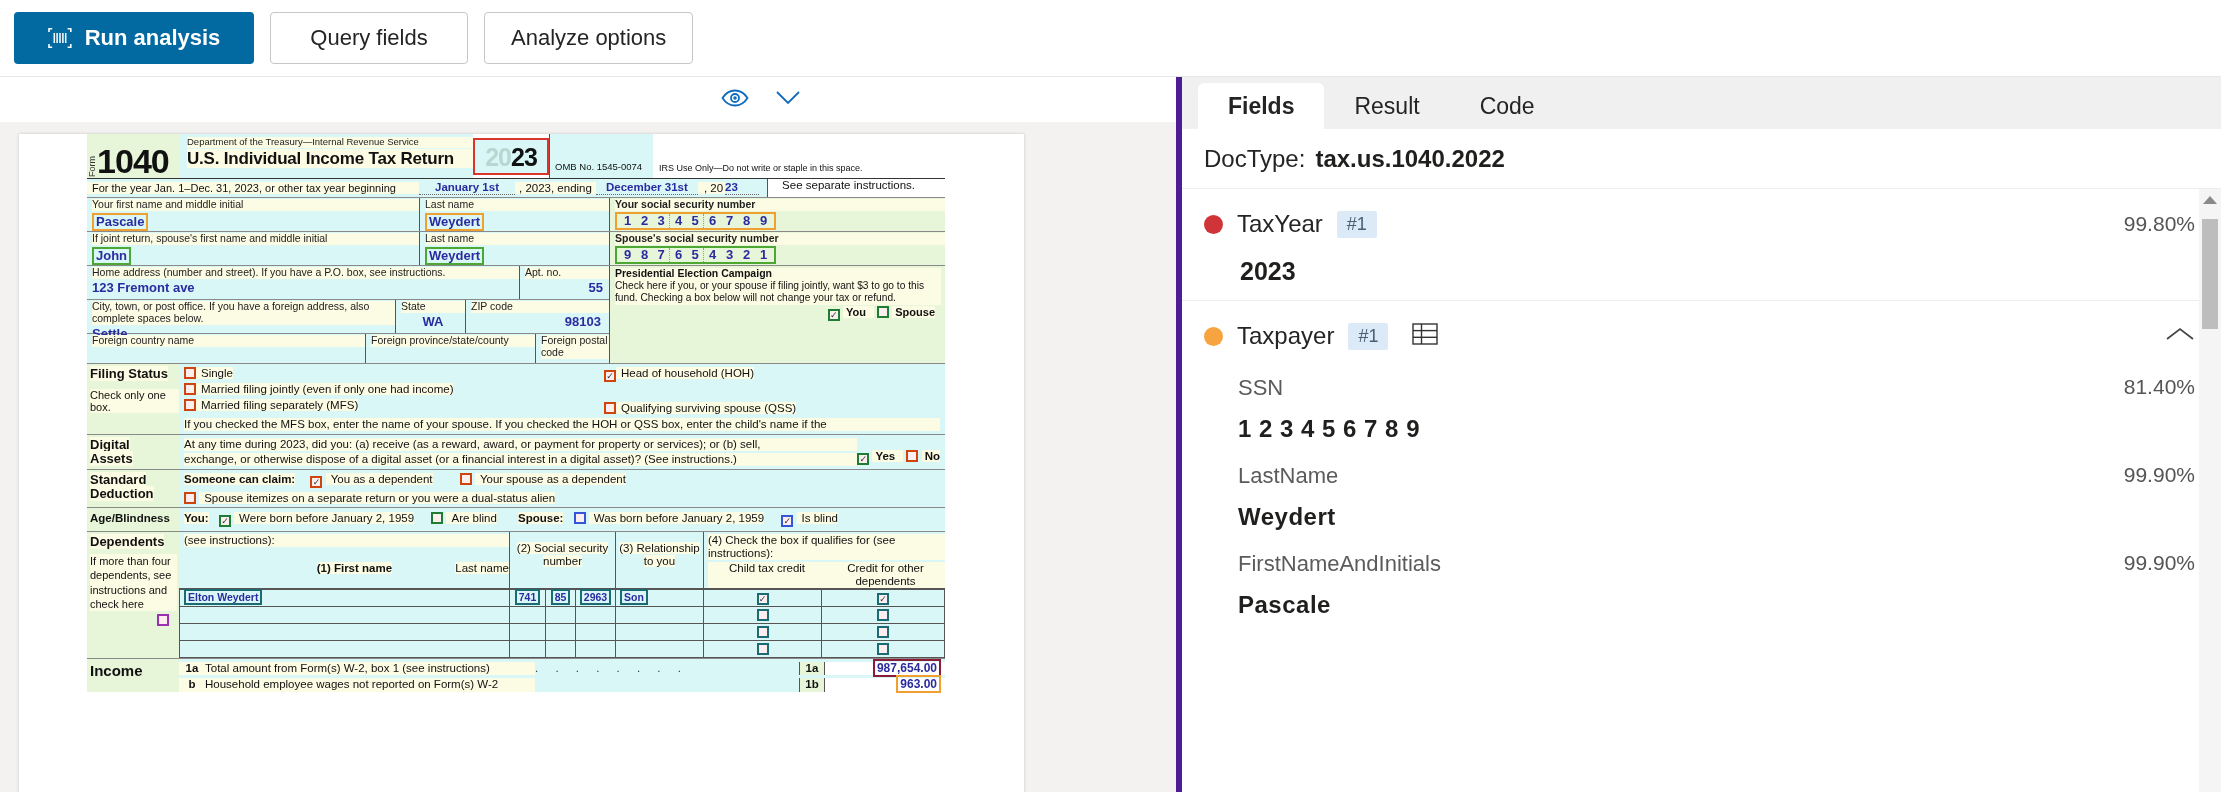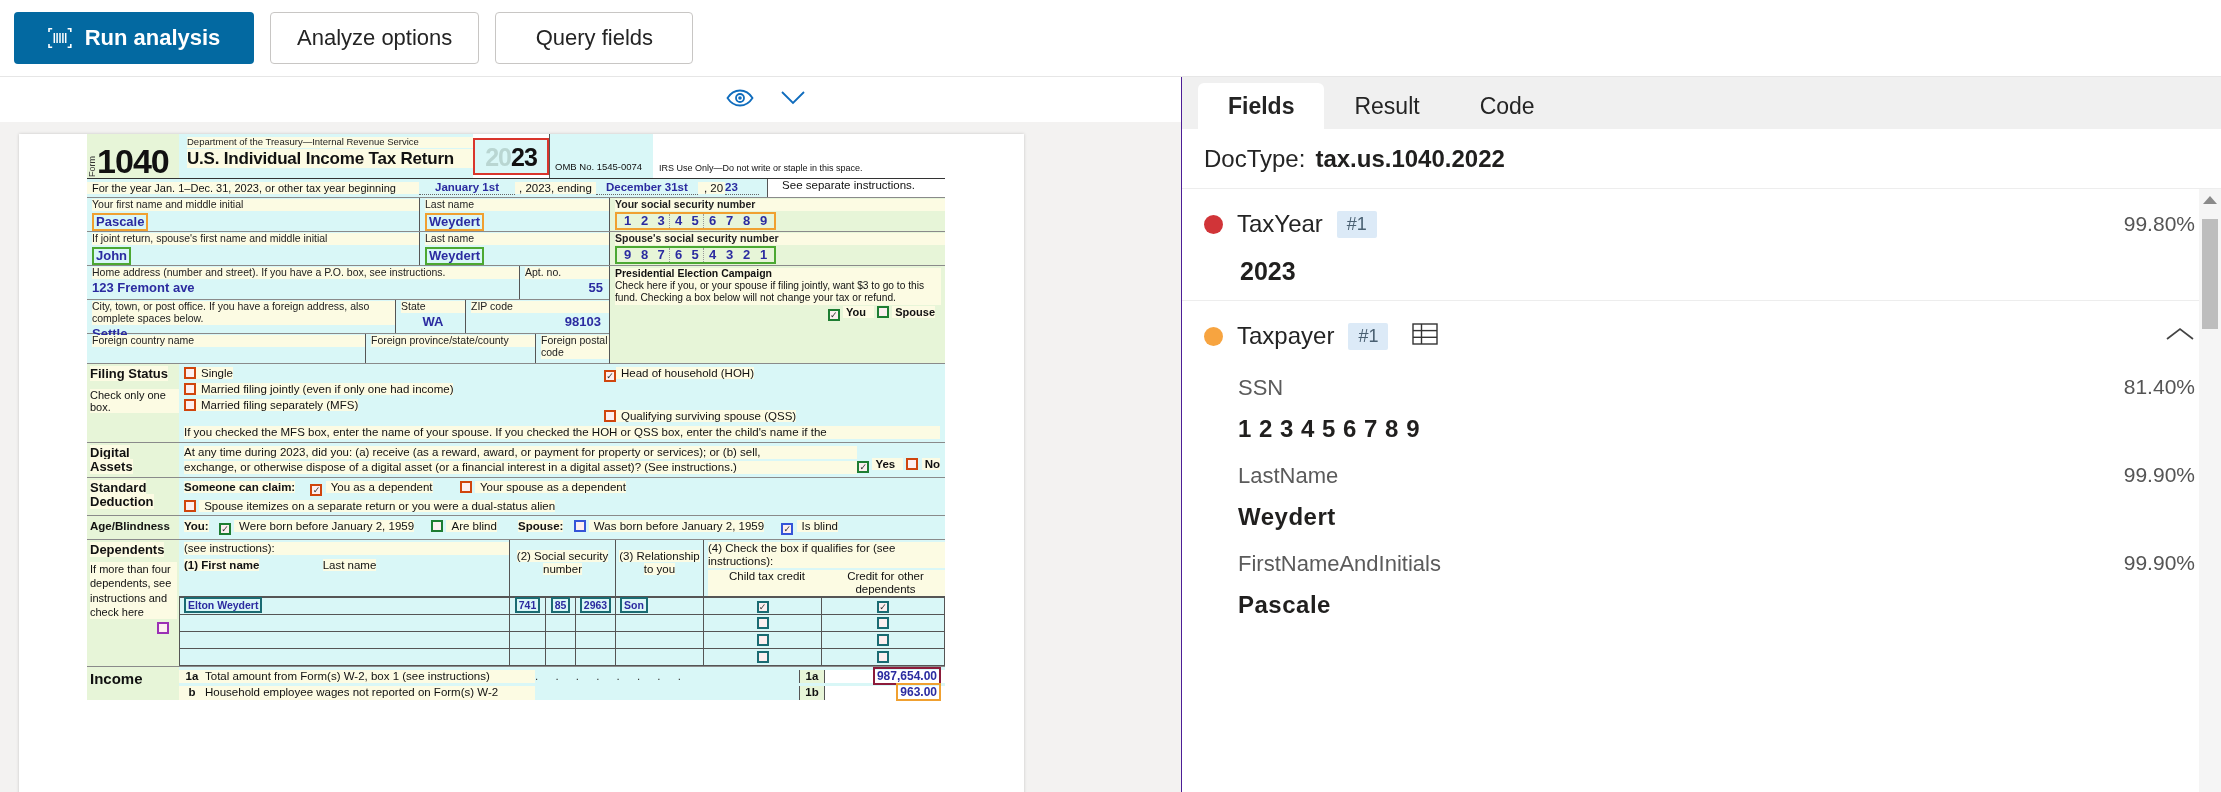--- a/index.html
+++ b/index.html
@@ -26,21 +26,21 @@
   .btn.primary{ background:#0369a1; color:#fff; font-weight:700; min-width:240px;}
   .btn.secondary{ background:#fff; color:#242424; border:1px solid #c8c6c4; font-weight:400; min-width:198px;}
   .scan-icon{ display:inline-block; width:24px; height:22px; position:relative; }
   .scan-icon svg{ display:block; }
   
   #main{ display:flex; height:715px; }
   
   #viewer{
     width:1182px; height:100%;
     background:#ffffff; position:relative;
-    border-right:1px solid #4c1d95;
+    border-right:6px solid #4c1d95;
     overflow:hidden;
   }
   #viewer-toolbar{
     position:absolute; left:0; top:0; width:100%; height:45px;
     display:flex; align-items:center; justify-content:flex-end;
     padding-right:375px; gap:26px;
     background:#fff;
   }
   .eye-icon, .chev-icon{ color:#0f6cbd; cursor:pointer; display:block;}
   #page-area{
@@ -148,24 +148,24 @@
       <svg width="24" height="22" viewBox="0 0 24 22">
           <g fill="none" stroke="#fff" stroke-width="1.6">
         <path d="M1 5V1.8h3.2M22.8 5V1.8h-3.2M1 17v3.2h3.2M22.8 17v3.2h-3.2"></path>
         <path d="M6.3 6v10M9.1 6v10M12 6v10M14.9 6v10M17.7 6v10" stroke-width="1.5"></path>
       </g>
         </svg>
     </span>
     <span>Run analysis</span>
   </div>
   <div class="btn secondary">
-    <span>Analyze options</span>
+    <span>Query fields</span>
   </div>
   <div class="btn secondary">
-    <span>Query fields</span>
+    <span>Analyze options</span>
   </div>
 </div>
 
 <div id="main">
 
   <div id="viewer">
 
     <div id="viewer-toolbar">
       <span class="eye-icon">
         <svg width="28" height="18" viewBox="0 0 28 18">
@@ -328,21 +328,21 @@
             </div>
             <div class="body">
               <div style="display:flex;">
                 <div style="width:420px;">
                   <div><span class="cb o"></span><span class="hl" style="padding-left:5px;">Single</span></div>
                   <div style="margin-top:3px;"><span class="cb o"></span><span class="hl" style="padding-left:5px;">Married filing jointly (even if only one had income)</span></div>
                   <div style="margin-top:3px;"><span class="cb o"></span><span class="hl" style="padding-left:5px;">Married filing separately (MFS)</span></div>
                 </div>
                 <div style="flex:1;">
                   <div><span class="cb o on"></span><span class="hl" style="padding-left:5px;">Head of household (HOH)</span></div>
-                  <div style="margin-top:28px;"><span class="cb o"></span><span class="hl" style="padding-left:5px;">Qualifying surviving spouse (QSS)</span></div>
+                  <div style="margin-top:20px;"><span class="cb o"></span><span class="hl" style="padding-left:5px;">Qualifying surviving spouse (QSS)</span></div>
                 </div>
               </div>
               <div class="hl" style="margin-top:3px;">If you checked the MFS box, enter the name of your spouse. If you checked the HOH or QSS box, enter the child's name if the</div>
             </div>
           </div>
 
           <div class="sect">
             <div class="sidelbl">
               <span class="hl">Digital</span><br>
               <span class="hl">Assets</span>
@@ -400,21 +400,21 @@
           <div class="sect">
             <div class="sidelbl" style="padding-right:2px;">
               <span class="hl" style="font-size:13px;">Dependents</span>
               <div class="sub hl" style="margin-top:4px;line-height:1.3;">If more than four dependents, see instructions and check here</div>
               <div style="text-align:right;padding:2px 8px 0 0;"><span class="cb p"></span></div>
             </div>
             <div class="body" style="padding:0;">
               <div style="display:flex;border-bottom:1px solid #555;">
                 <div style="width:330px;padding:2px 0 0 5px;">
                   <div class="hl">(see instructions):</div>
-                  <div style="margin-top:4px;">
+                  <div style="margin-top:15px;text-align:right;">
                     <span class="hl" style="font-weight:bold;">(1) First name</span>
                     <span class="hl" style="margin-left:60px;">Last name</span>
                   </div>
                 </div>
                 <div style="width:106px;border-left:1px solid #555;text-align:center;padding-top:10px;">
                   <span class="hl">(2) Social security number</span>
                 </div>
                 <div style="width:88px;border-left:1px solid #555;text-align:center;padding-top:10px;">
                   <span class="hl">(3) Relationship to you</span>
                 </div>

